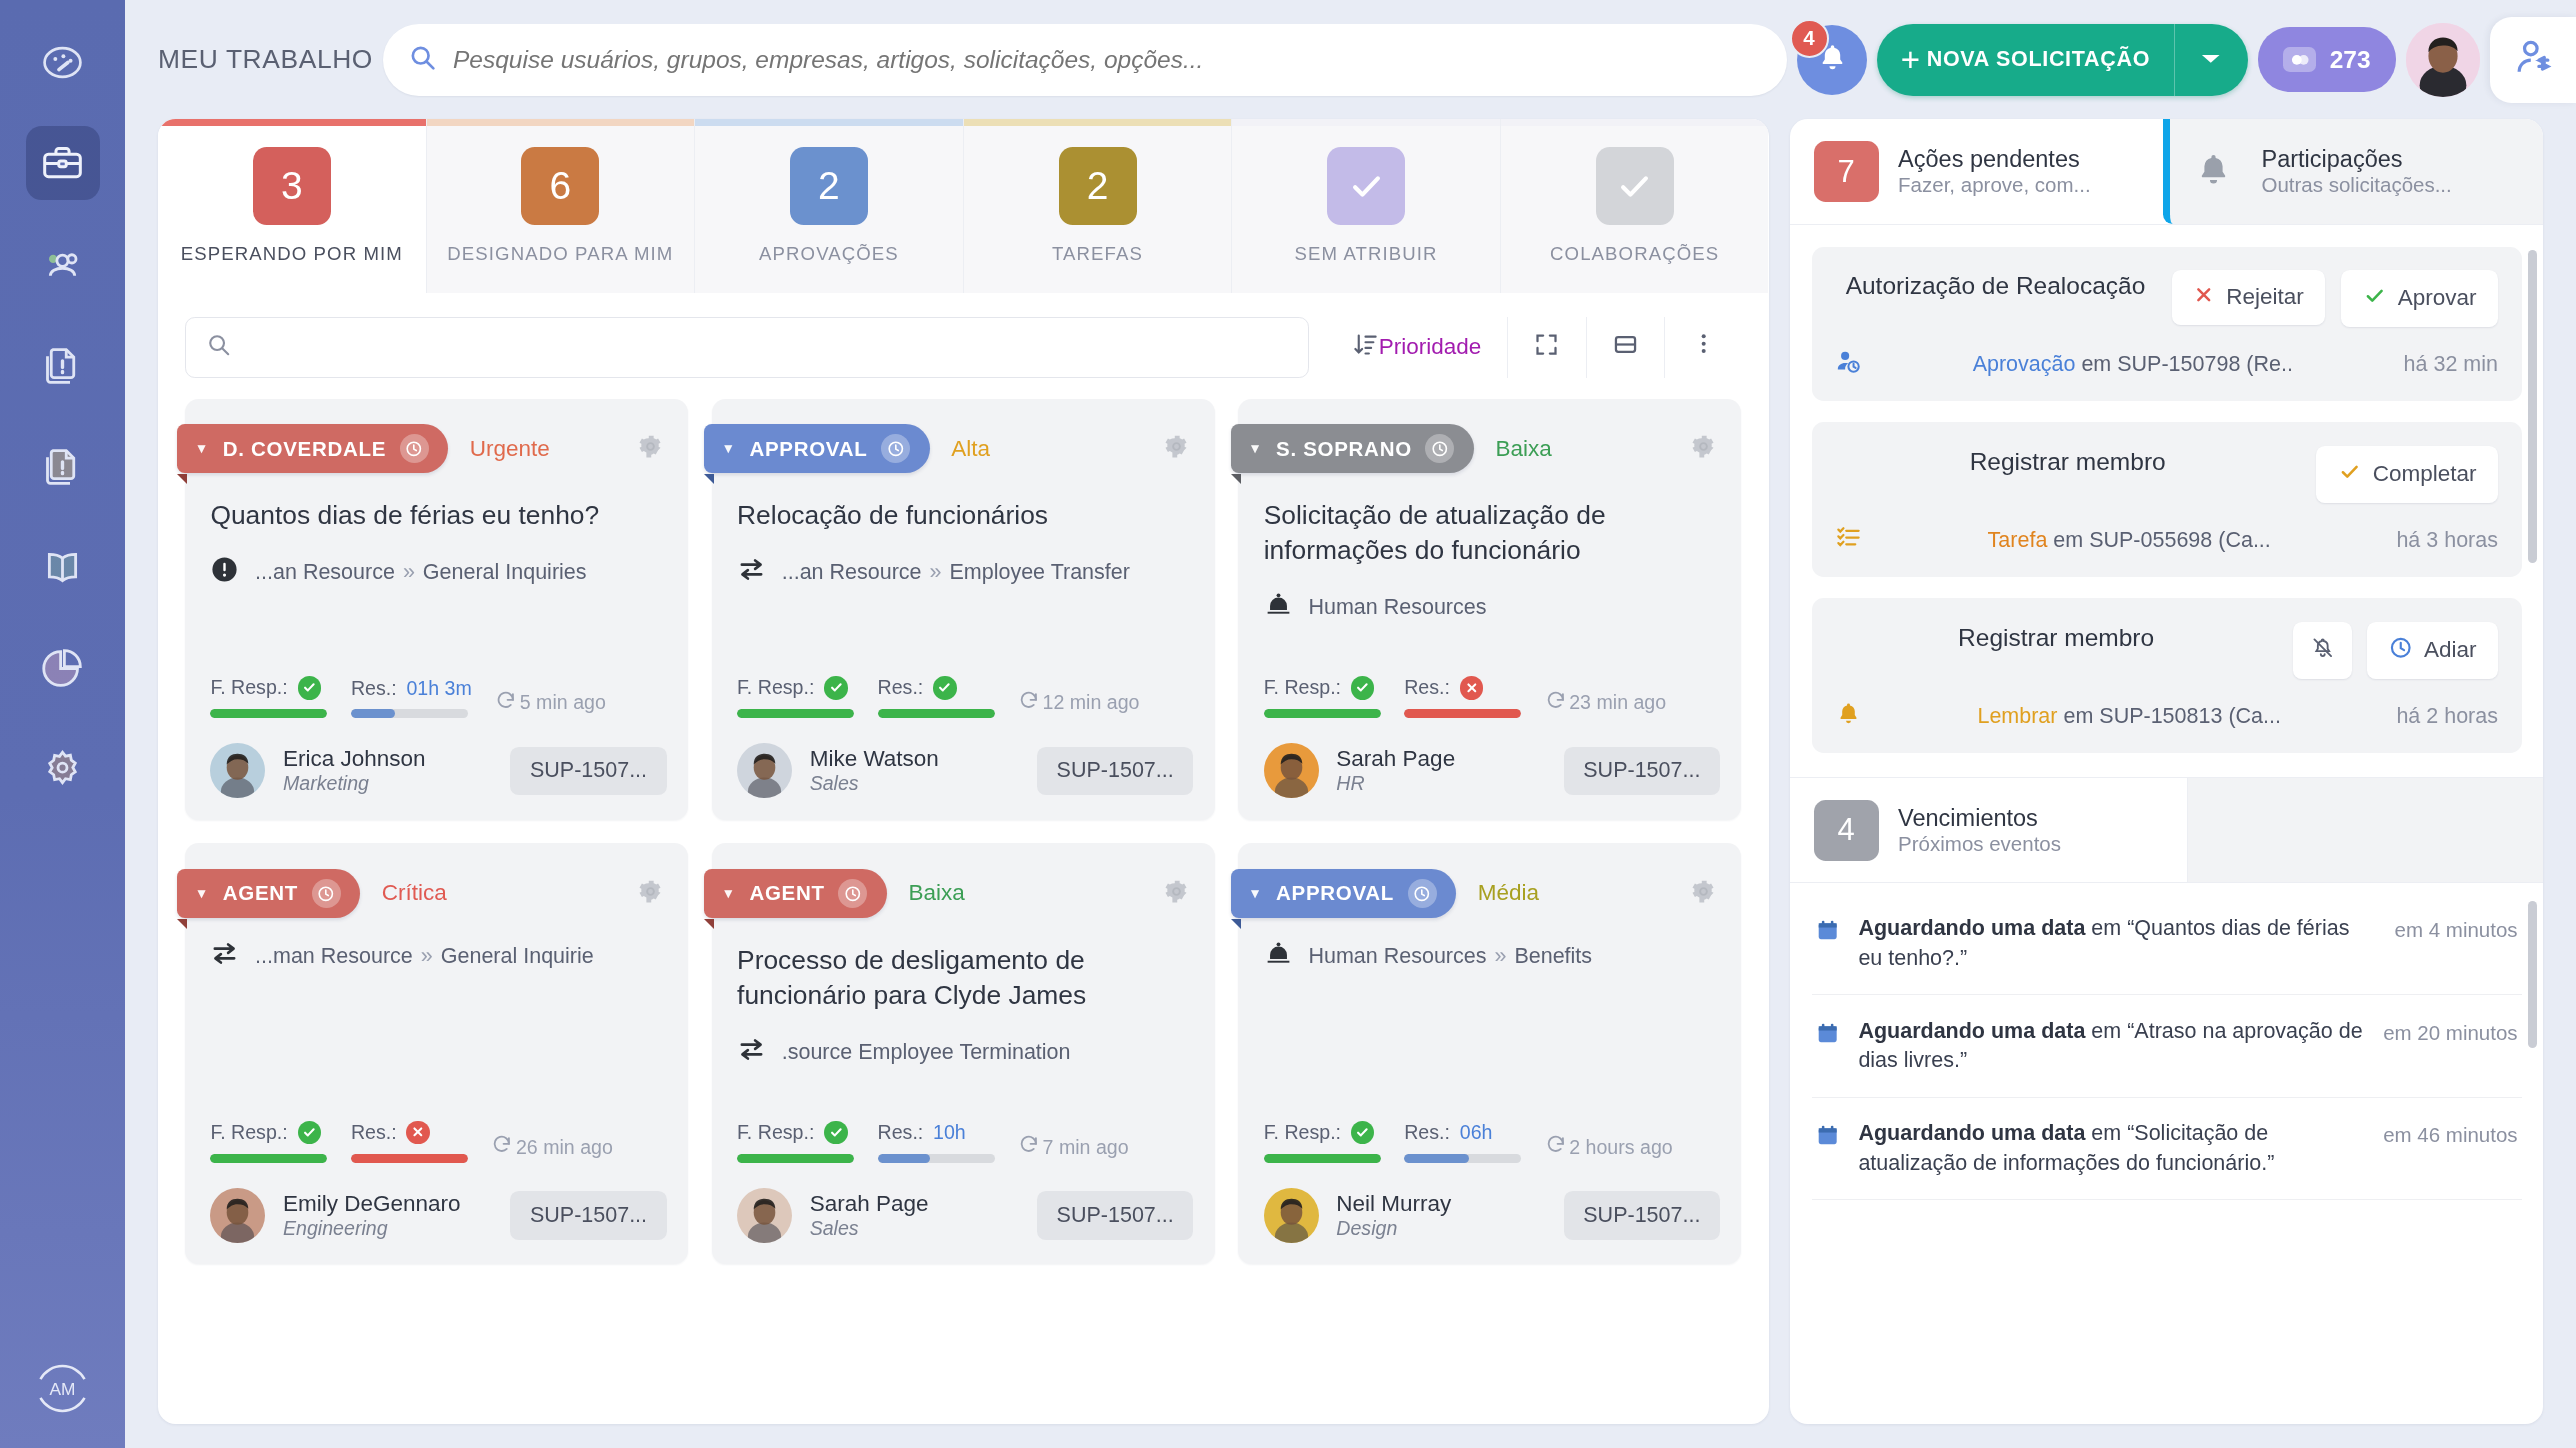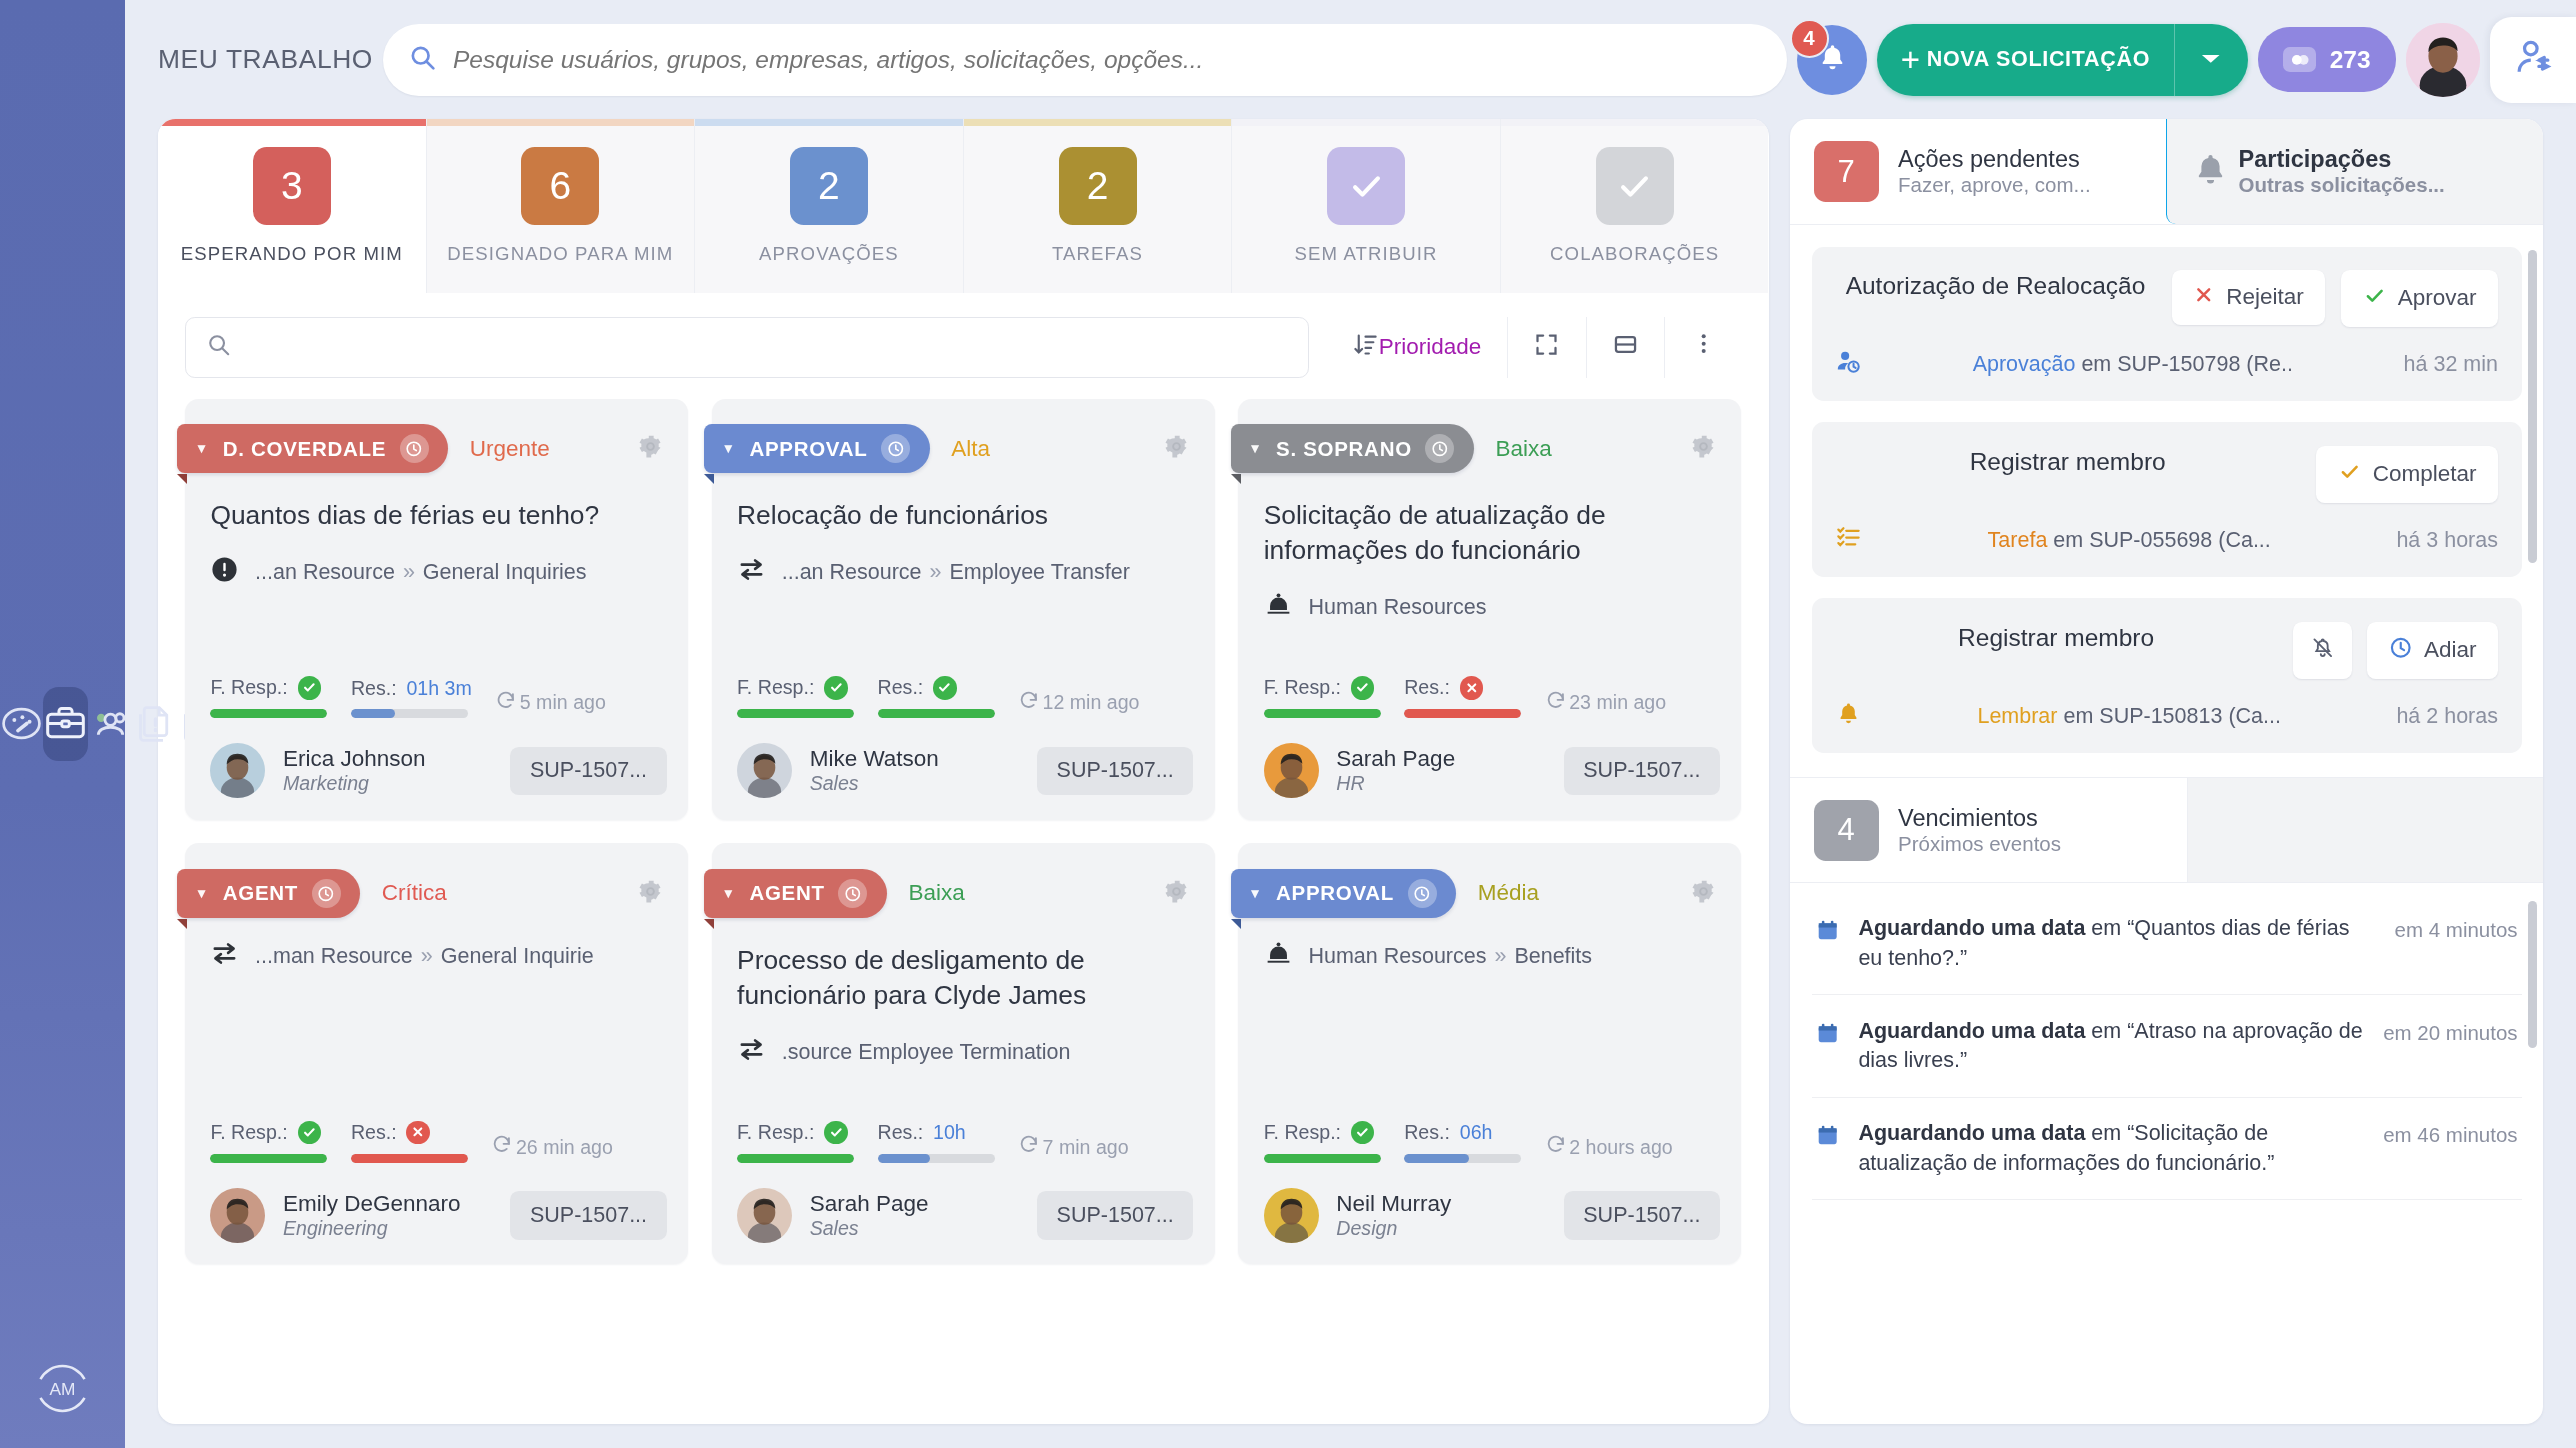--- a/index.html
+++ b/index.html
@@ -9,21 +9,21 @@
     background:#e8ecf5;
     color:#2f3542;
     -webkit-font-smoothing:antialiased;
   }
   .app{position:relative;width:2576px;height:1449px;display:flex;}
 
   
   .rail{
     width:125px;flex:0 0 125px;height:1449px;
     background:linear-gradient(180deg,#5a6bb0 0%,#5d6db2 55%,#6f7cbe 100%);
-    display:flex;flex-direction:row;align-items:center;
+    display:flex;flex-direction:column;align-items:center;
     padding-top:25.4px;position:relative;
   }
   .rail-item{
     width:74px;height:74px;border-radius:15.7px;margin-bottom:27px;
     display:flex;align-items:center;justify-content:center;
     cursor:pointer;position:relative;
   }
   .rail-item.active{background:rgba(30,42,92,.33);}
   .rail-item svg{display:block;}
   .rail-bottom{position:absolute;left:0;bottom:25.4px;width:100%;display:flex;justify-content:center;}
@@ -187,22 +187,22 @@
   }
 
   
   .right{
     width:753px;flex:0 0 753px;margin-right:33px;background:#fff;border-radius:17.6px;
     display:flex;flex-direction:column;overflow:hidden;box-shadow:0 1px 2.9px rgba(40,50,90,.08);
   }
   .rhead{display:flex;height:106px;flex:0 0 106px;border-bottom:1px solid #eceef3;}
   .rhead-l{flex:1;display:flex;align-items:center;gap:19.6px;padding:0 17.6px 0 23.5px;cursor:pointer;}
   .rhead-r{
-    flex:1;display:flex;align-items:center;gap:9px;padding:0 17.6px 0 23.5px;cursor:pointer;
-    background:#f2f3f5;border-left:1px solid #0ea5e9;border-radius:0 0 0 9.8px;font-weight:bold;
+    flex:1;display:flex;align-items:center;gap:29px;padding:0 17.6px 0 23.5px;cursor:pointer;
+    background:#f2f3f5;border-left:7px solid #0ea5e9;border-radius:0 0 0 9.8px;
   }
   .rsq{
     width:65px;height:61px;border-radius:11.7px;display:flex;align-items:center;justify-content:center;
     color:#fff;font-size:31px;flex:0 0 65px;
   }
   .rtxt .t1{font-size:23.5px;color:#2f3542;white-space:nowrap;}
   .rtxt .t2{font-size:20.5px;color:#8b90a0;white-space:nowrap;}
   .rlist{flex:1;overflow:hidden;padding:21.5px 21.5px 0 21.5px;position:relative;text-align:center;}
   .ritem{
     background:#f2f3f5;border-radius:11.7px;padding:23.5px 23.5px 19.6px 23.5px;margin-bottom:21.5px;

